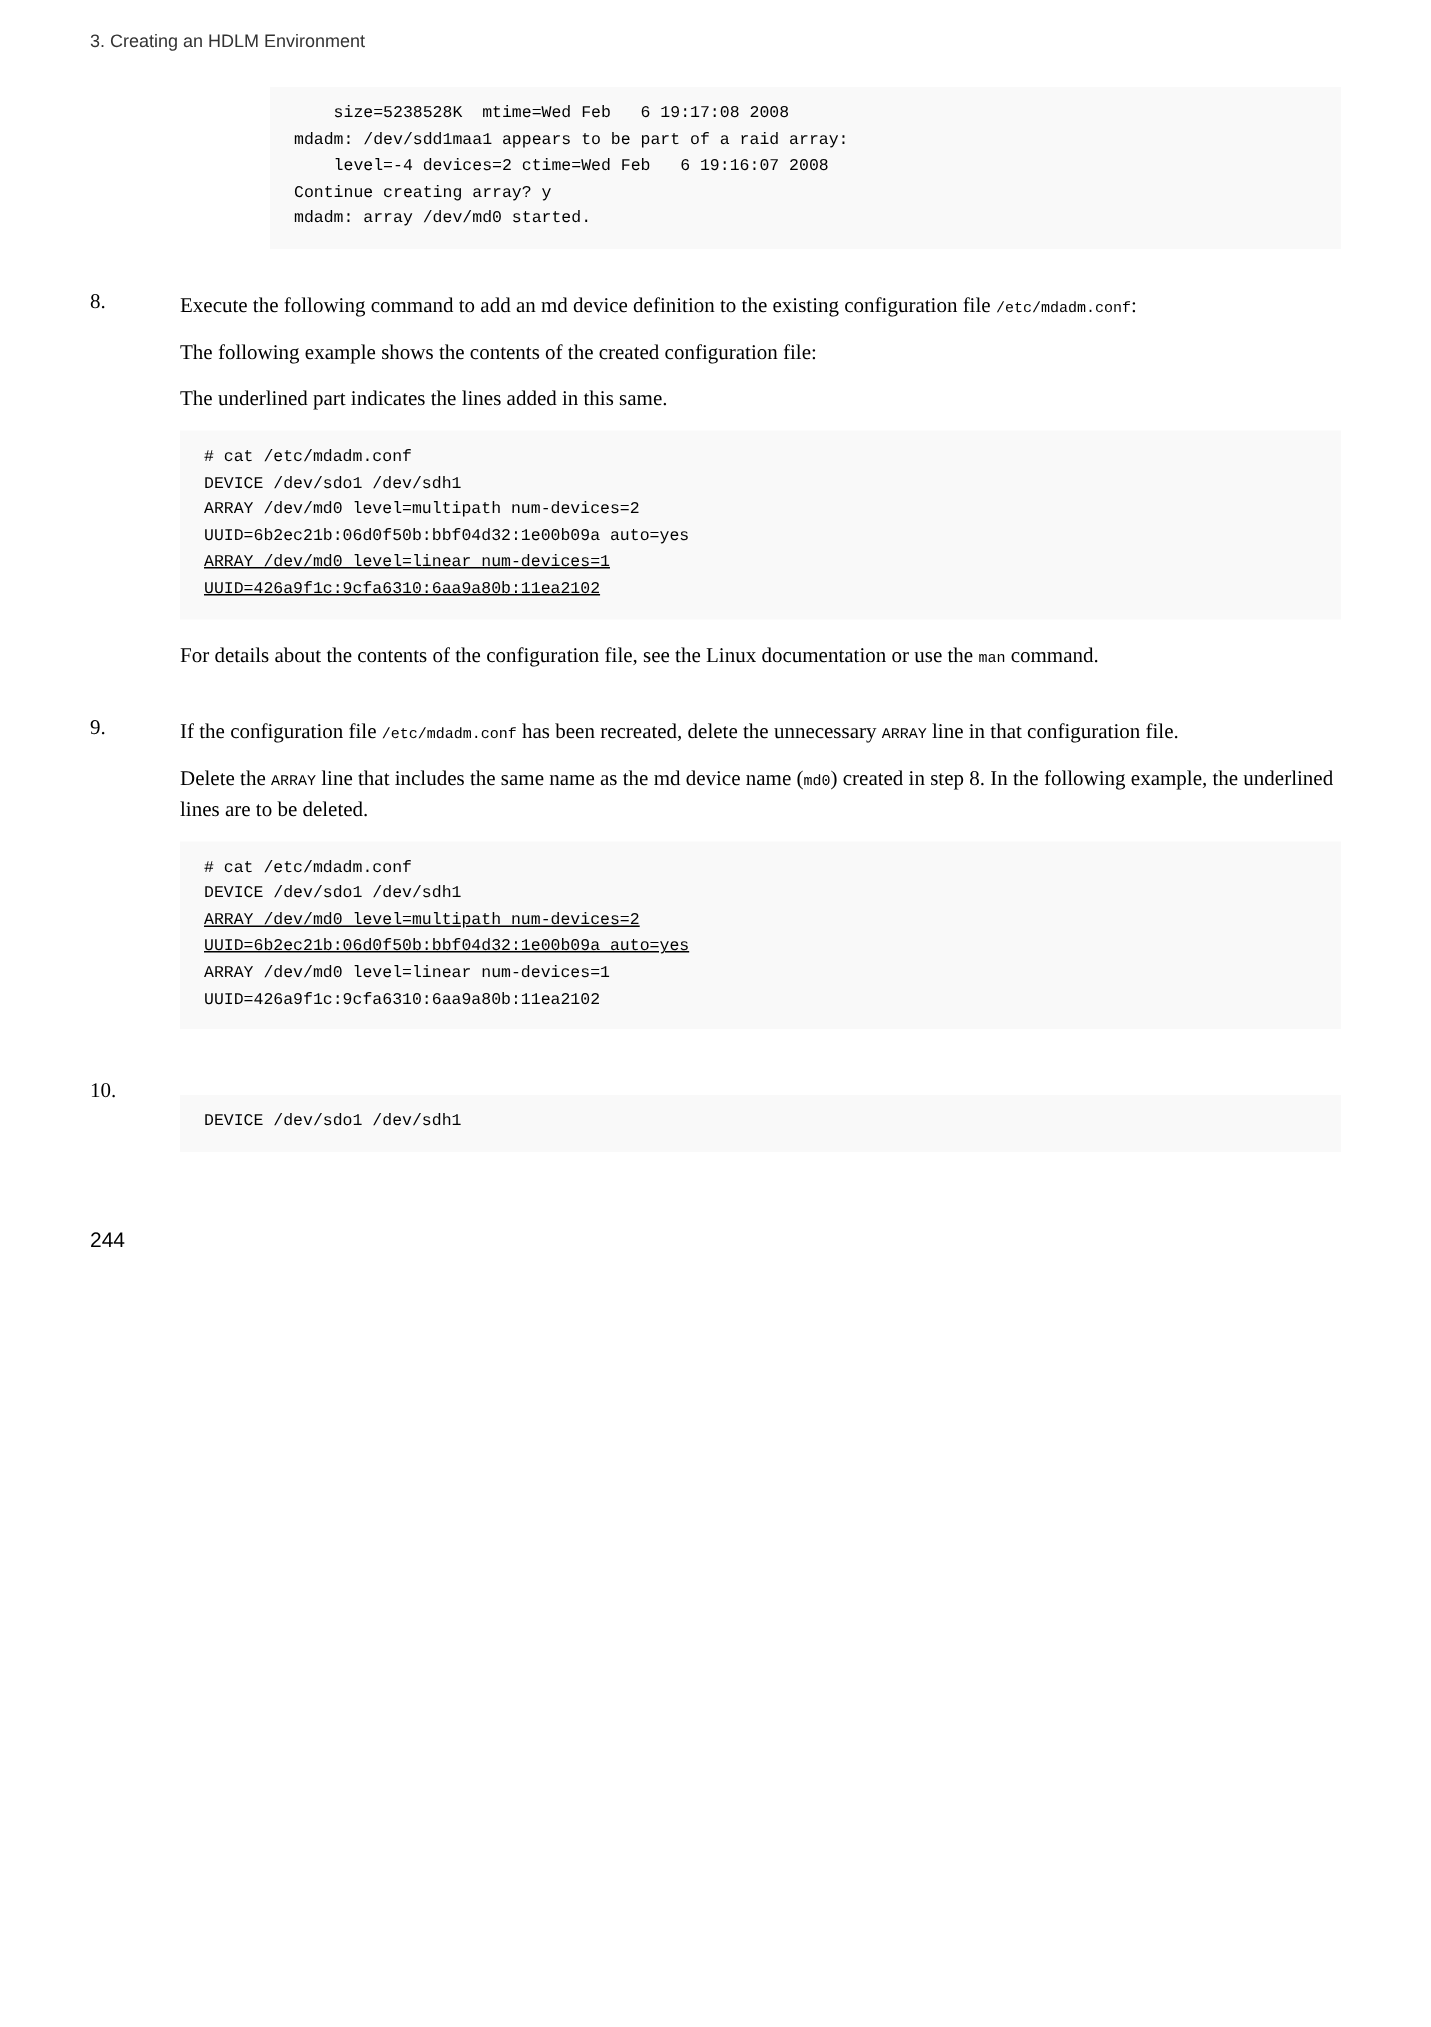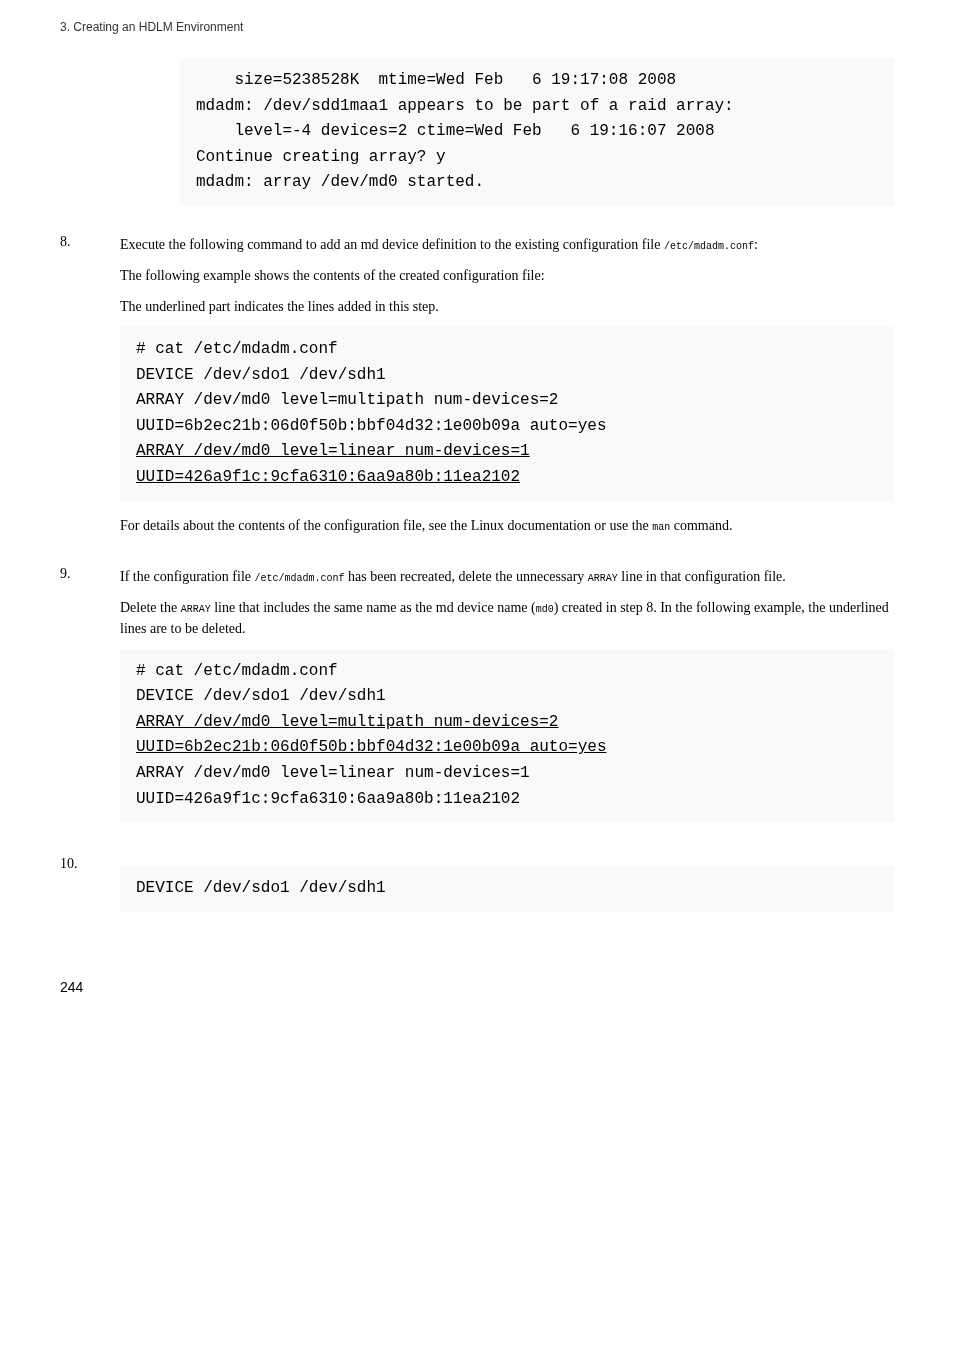--- a/index.html
+++ b/index.html
@@ -29,38 +29,38 @@
     }
     .step-content {
       flex: 1;
     }
     .step-content p {
       margin-bottom: 10px;
       line-height: 1.5;
     }
     .code-block {
       font-family: "Courier New", Courier, monospace;
-      font-size: 16px;
+      font-size: 11px;
       background: #f9f9f9;
       padding: 10px 16px;
       margin: 10px 0 14px 0;
       line-height: 1.6;
       white-space: pre;
       display: block;
       border: none;
     }
     .code-inline {
       font-family: "Courier New", Courier, monospace;
       font-size: 10px;
     }
     .underlined-code {
       text-decoration: underline;
     }
     .page-number {
-      margin-top: 53px;
+      margin-top: 36px;
       font-size: 14px;
       font-family: Arial, sans-serif;
     }
   </style>
 </head>
 <body>
 
 <div class="chapter-header">
   <span>3.  Creating an HDLM Environment</span>
 </div>
@@ -79,21 +79,21 @@
   </div>
   <div class="step-content">
     <p>
       <span>Execute the following command to add an md device definition to the existing configuration file </span><span class="code-inline">/etc/mdadm.conf</span><span>:</span>
     </p>
 
     <p>
       <span>The following example shows the contents of the created configuration file:</span>
     </p>
     <p>
-      <span> The underlined part indicates the lines added in this step.</span>
+      <span> The underlined part indicates the lines added in this same.</span>
     </p>
     <div class="code-block"><span># cat /etc/mdadm.conf
 DEVICE /dev/sdo1 /dev/sdh1
 ARRAY /dev/md0 level=multipath num-devices=2
 UUID=6b2ec21b:06d0f50b:bbf04d32:1e00b09a auto=yes
 </span><span class="underlined-code">ARRAY /dev/md0 level=linear num-devices=1</span>
 <span class="underlined-code">UUID=426a9f1c:9cfa6310:6aa9a80b:11ea2102</span></div>
 
     <p>
       <span>For details about the contents of the configuration file, see the Linux documentation or use the </span><span class="code-inline">man</span><span> command.</span>

